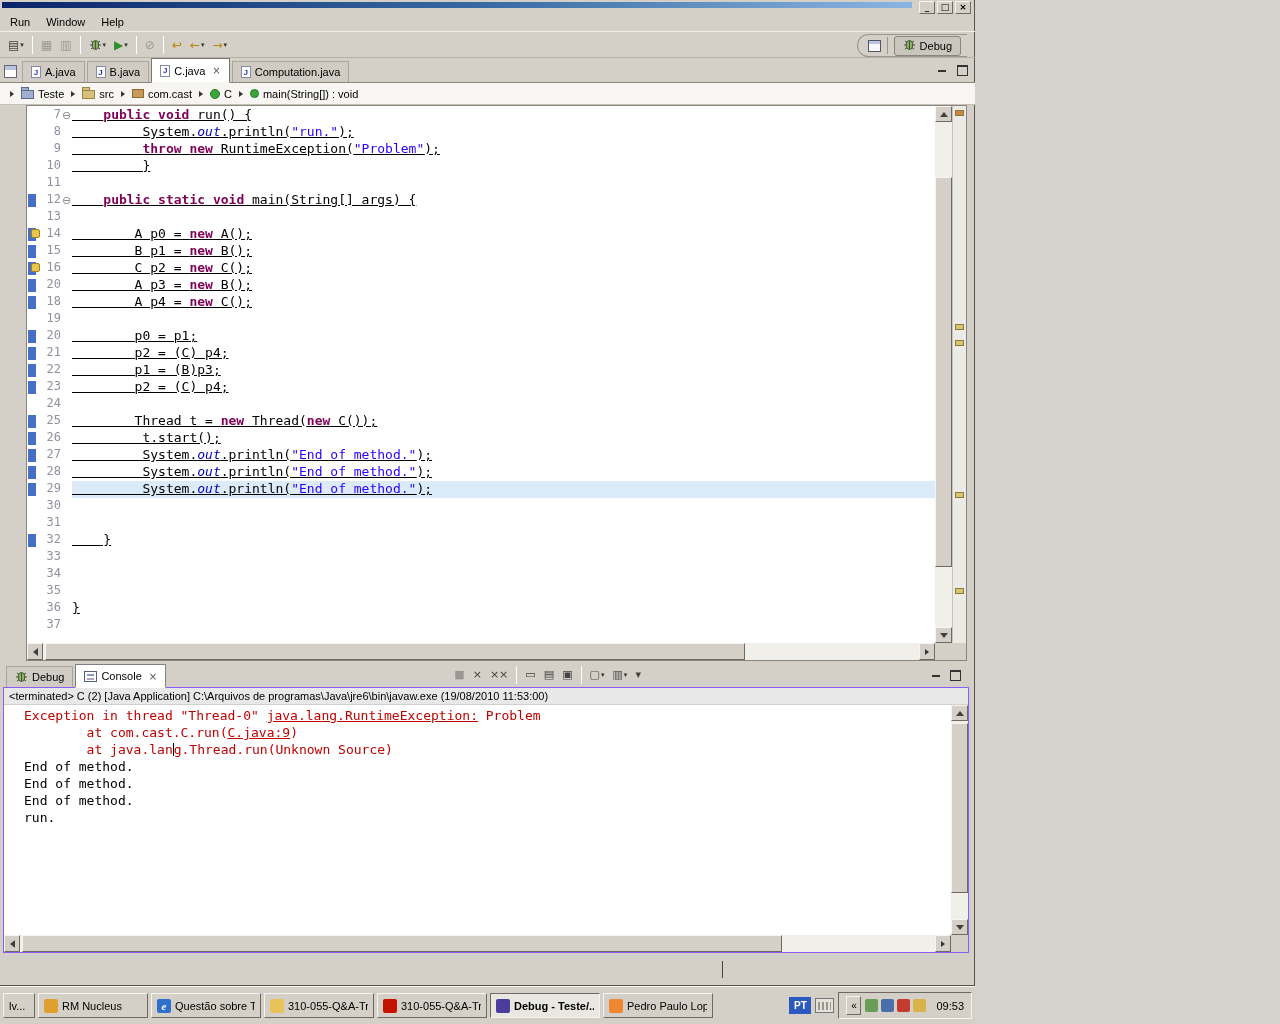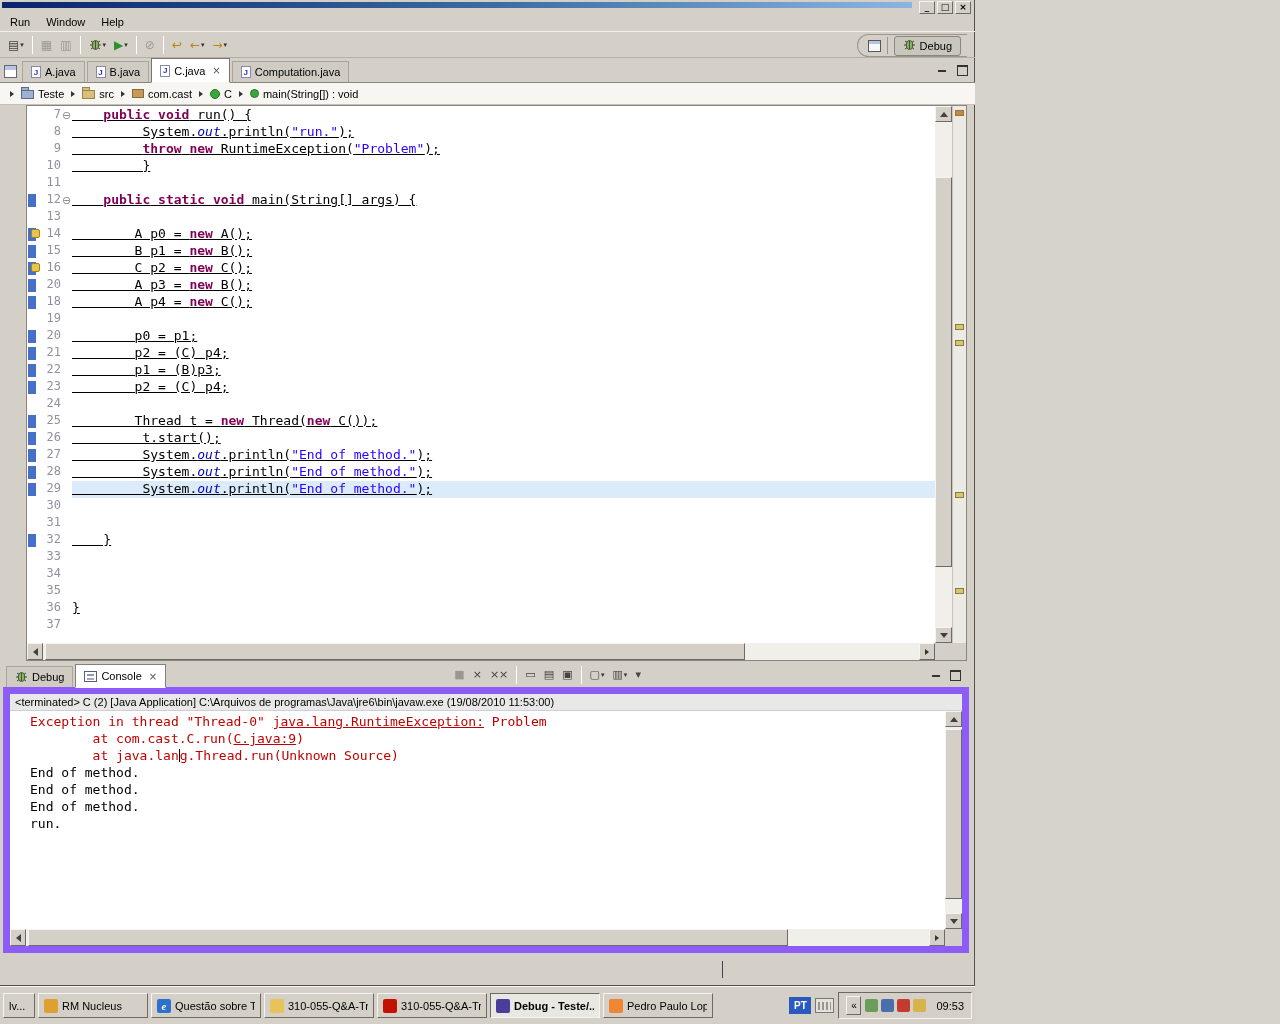--- a/index.html
+++ b/index.html
@@ -92,21 +92,21 @@
   .sb-h .sb-btn{width:16px;height:17px;}
   .sb-track{flex:1;position:relative;background:#f1efe9;}
   .sb-thumb{position:absolute;left:0;top:0;width:100%;background:#d4d0c8;border:1px solid;border-color:#f5f4f0 #6e6a63 #6e6a63 #f5f4f0;}
   .sb-h .sb-thumb{height:100%;}
 
   
   .console{position:absolute;left:3px;top:663px;width:966px;height:290px;}
   .con-tabbar{position:relative;height:24px;display:flex;align-items:flex-end;padding-left:3px;}
   .ctab.active{background:#fff;height:24px;margin-bottom:-1px;border:1px solid #808080;border-bottom:1px solid #fff;position:relative;z-index:3;}
   .con-tools{margin-left:auto;display:flex;align-items:center;padding-bottom:2px;}
-  .con-frame{position:absolute;left:0;right:0;top:24px;bottom:0;border:7px solid #8b5cf6;background:#fff;}
+  .con-frame{position:absolute;left:0;right:0;top:24px;bottom:0;border:1px solid #8b5cf6;background:#fff;}
   .con-header{height:17px;background:#e8e8e8;border-bottom:1px solid #cfcfcf;font-size:11px;line-height:17px;padding-left:5px;color:#000;white-space:nowrap;overflow:hidden;}
   .con-body{position:absolute;left:0;right:0;top:17px;bottom:0;}
   .con-lines{position:absolute;left:0;top:2px;right:17px;bottom:17px;overflow:hidden;padding-left:20px;background:#fff;}
   .con-line{white-space:pre;font:13px "DejaVu Sans Mono",monospace;height:17px;line-height:17px;}
   .con-line.err{color:#c00000;}
   .con-line.out{color:#000;}
   .con-link{text-decoration:underline;}
   .caret{display:inline-block;width:1px;height:13px;background:#000;vertical-align:-2px;}
   .con-vscroll{position:absolute;right:0;top:0;bottom:17px;width:17px;}
   .con-hscroll{position:absolute;left:0;right:17px;bottom:0;height:17px;}

